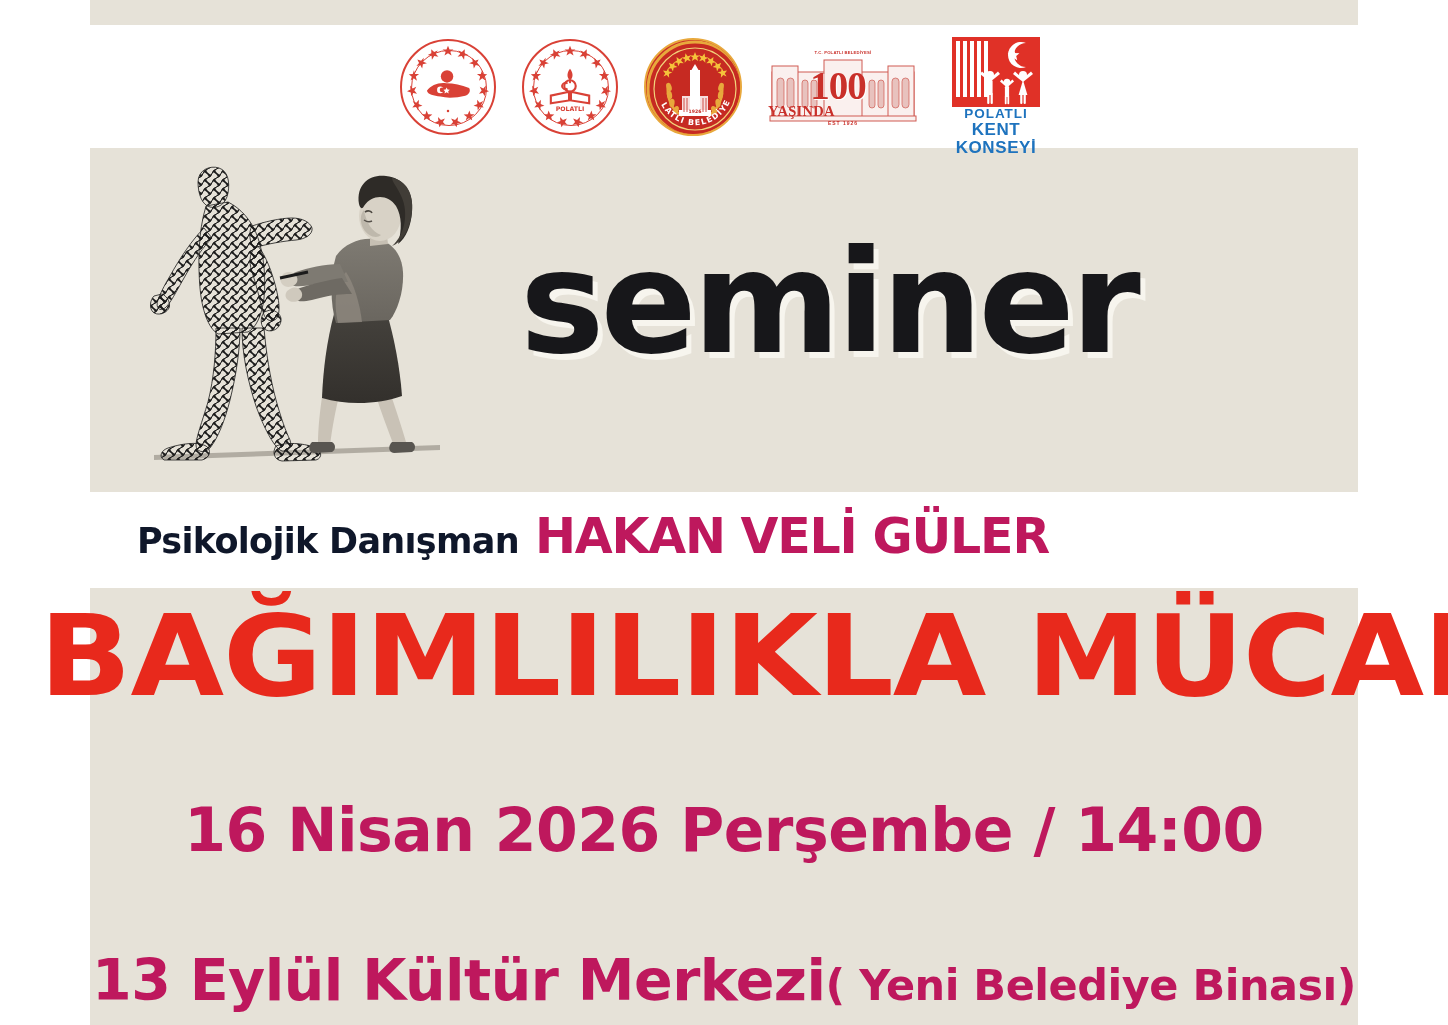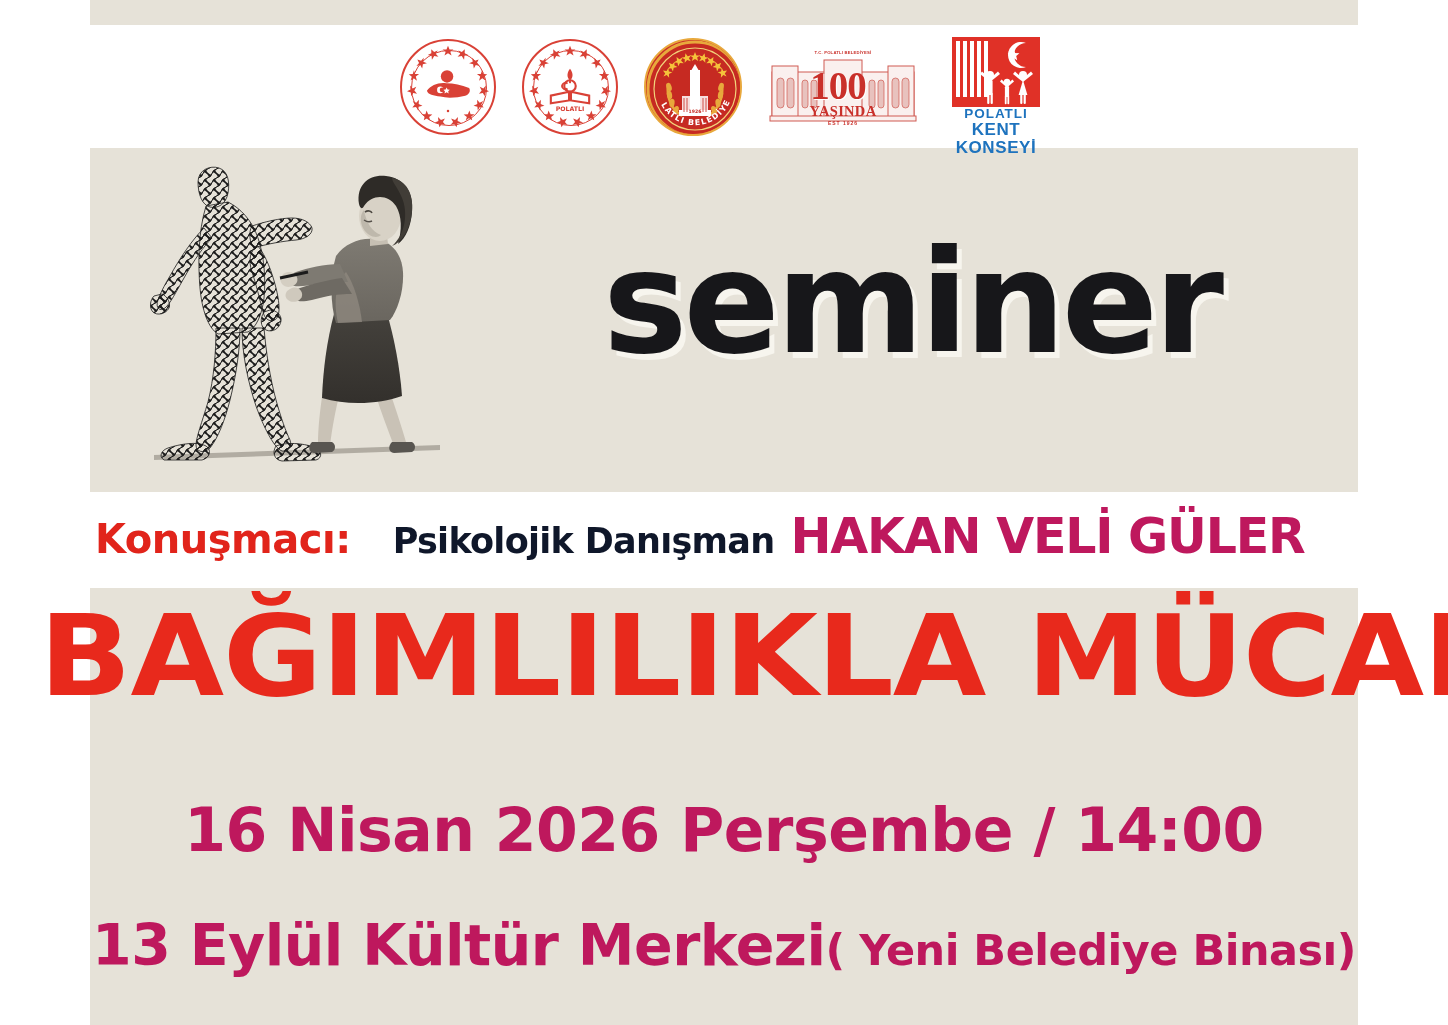--- a/index.html
+++ b/index.html
@@ -110,21 +110,20 @@
     text-align: center;
     font-family: "Liberation Serif", serif;
     font-weight: bold;
     font-size: 39px; color: #C9302A;
     line-height: .92;
     letter-spacing: -1px;
     text-shadow: 1px 1px 0 #fff;
   }
   .logo-100 .yasinda {
     position: absolute; left: 0; right: 0; top: 59px;
-    text-align: center;
     font-family: "Liberation Serif", serif;
     font-weight: bold;
     font-size: 14.5px; color: #C9302A;
     letter-spacing: .3px;
   }
   .logo-100 .est {
     position: absolute; left: 0; right: 0; top: 76px;
     text-align: center;
     font-size: 5px; color: #C9302A; font-weight: bold; letter-spacing: 1px;
   }
@@ -162,21 +161,20 @@
   }
   .seminer {
     font-family: "DejaVu Sans", sans-serif;
     font-weight: bold;
     font-size: 142px;
     line-height: 1;
     color: #17171A;
     letter-spacing: -4px;
     text-shadow: 5px 6px 0 #F7F5EE;
     white-space: nowrap;
-    text-align: right;
   }
 
   
   .speaker-row {
     position: absolute;
     left: 95px; top: 508px;
     width: 1270px; height: 68px;
     display: flex;
     align-items: baseline;
     white-space: nowrap;
@@ -227,21 +225,21 @@
     position: absolute;
     left: 90px;
     width: 1268px;
     text-align: center;
     white-space: nowrap;
     color: #be185d;
     font-family: "DejaVu Sans", sans-serif;
     font-weight: bold;
   }
   .date-line  { top: 795px; font-size: 60px; letter-spacing: -.5px; }
-  .venue-line { top: 912px; font-size: 57px; letter-spacing: -.5px; }
+  .venue-line { top: 947px; font-size: 57px; letter-spacing: -.5px; }
   .venue-sub  { font-size: 43px; }
 </style>
 </head>
 <body>
 
 <div class="poster">
 
   <div class="panel panel-top"></div>
   <div class="panel panel-hero"></div>
   <div class="panel panel-main"></div>
@@ -550,21 +548,20 @@
 
       <path d="M140,118 L168,112" stroke="#1b1b1b" stroke-width="3" fill="none"></path>
     </svg>
   </div>
 
   <div class="seminer-wrap">
     <div class="seminer">seminer</div>
   </div>
 
   <div class="speaker-row">
-    <span class="sp-label">Konuşmacı:</span>
     <span class="sp-role">Psikolojik Danışman</span>
     <span class="sp-name">HAKAN VELİ GÜLER</span>
   </div>
 
   <div class="main-title">BAĞIMLILIKLA MÜCADELE</div>
 
   <div class="date-line">16 Nisan 2026 Perşembe  /  14:00</div>
 
   <div class="venue-line">
     <span>13 Eylül Kültür Merkezi</span><span class="venue-sub">( Yeni Belediye Binası)</span>

